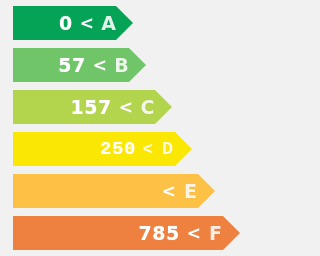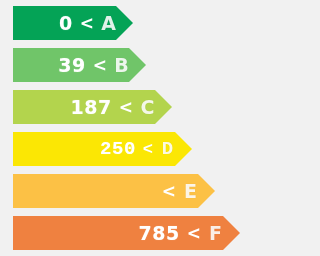--- a/index.html
+++ b/index.html
@@ -97,30 +97,30 @@
     <div class="band-content">
       <span class="band-value">0</span>
       <span class="band-op">&lt;</span>
       <span class="band-letter">A</span>
     </div>
   </div>
 
   <div class="band" style="top: 48px; width: 133px;">
     <div class="band-shape" style="background: rgb(110, 197, 103);"></div>
     <div class="band-content">
-      <span class="band-value">39</span>
+      <span class="band-value">57</span>
       <span class="band-op">&lt;</span>
       <span class="band-letter">B</span>
     </div>
   </div>
 
   <div class="band" style="top: 90px; width: 159px;">
     <div class="band-shape" style="background: rgb(178, 212, 75);"></div>
     <div class="band-content">
-      <span class="band-value">187</span>
+      <span class="band-value">157</span>
       <span class="band-op">&lt;</span>
       <span class="band-letter">C</span>
     </div>
   </div>
 
   <div class="band" style="top: 132px; width: 179px; font-family: Liberation Mono, monospace;">
     <div class="band-shape" style="background: rgb(251, 231, 0);"></div>
     <div class="band-content">
       <span class="band-value">250</span>
       <span class="band-op">&lt;</span>

